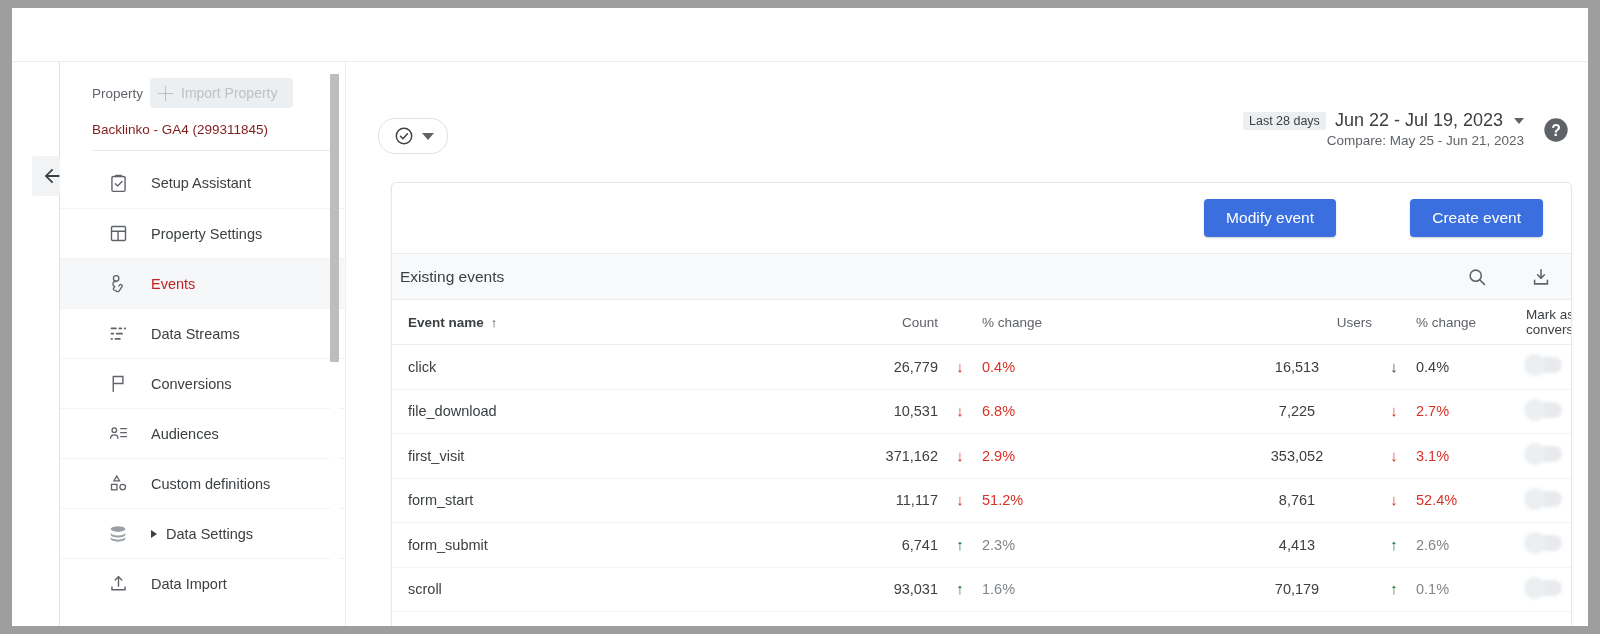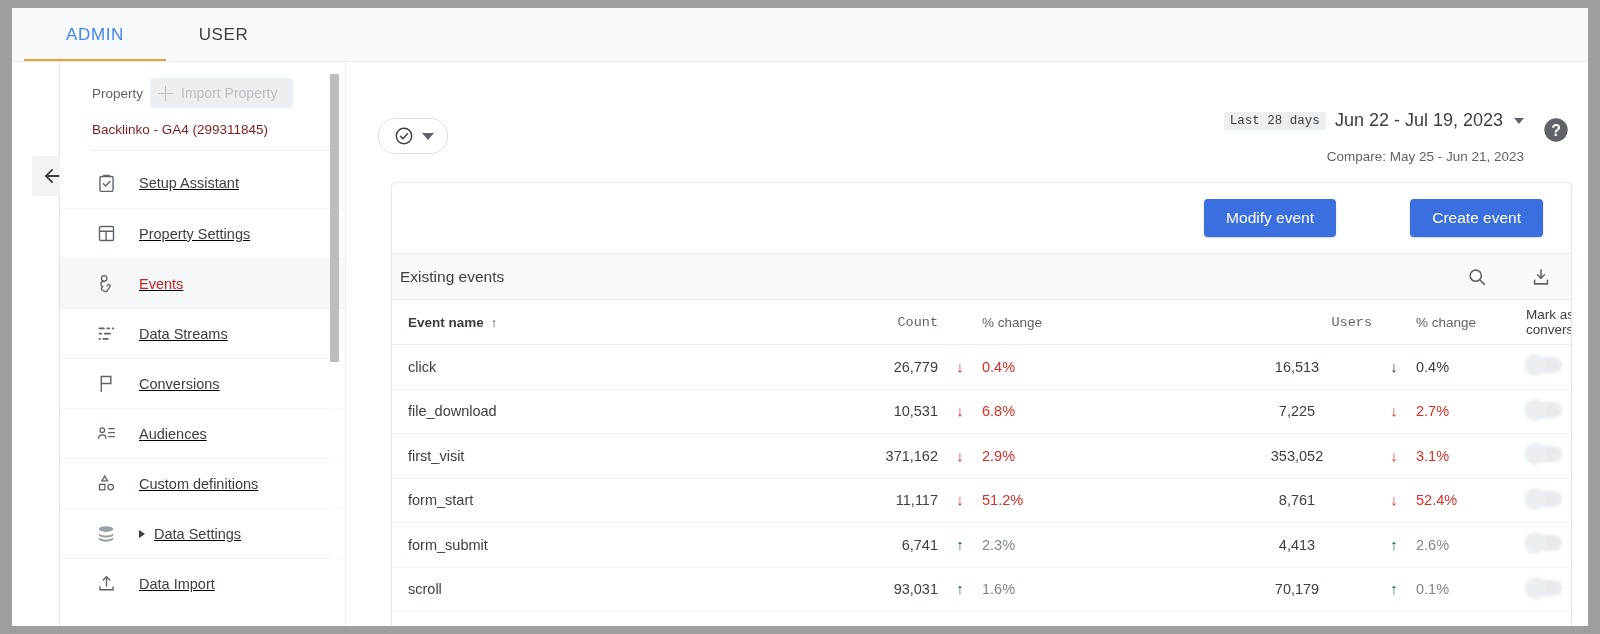--- a/index.html
+++ b/index.html
@@ -74,21 +74,21 @@
   .prop-name{
     position:absolute;left:32px;top:60px;font-size:13.5px;color:#7f1d1d;
   }
   .prop-rule{
     position:absolute;left:32px;top:88px;width:242px;height:1px;background:#e8eaed;
   }
 
   .nav-list{position:absolute;left:0;top:96px;width:285px;}
   .nav-item{
     position:relative;height:50px;display:flex;align-items:center;
-    padding-left:34px;box-sizing:border-box;cursor:pointer;text-decoration:underline;
+    padding-left:46px;box-sizing:border-box;cursor:pointer;
   }
   .nav-item + .nav-item{border-top:1px solid #f1f3f4;}
   .nav-item.active{background:#f5f7f9;}
   .nav-ico{
     width:24px;height:24px;flex:0 0 24px;
     display:flex;align-items:center;justify-content:center;
     color:#5f6368;margin-right:21px;
   }
   .nav-txt{font-size:14.5px;color:#3c4043;white-space:nowrap;}
   .nav-item.active .nav-txt{color:#c5221f;}
@@ -126,29 +126,29 @@
     border-left:6px solid transparent;border-right:6px solid transparent;
     border-top:7px solid #5f6368;
   }
 
   .daterange{
     position:absolute;right:64px;top:48px;text-align:right;
   }
   .dr-line1{display:flex;align-items:center;justify-content:flex-end;gap:9px;}
   .dr-chip{
     background:#eceff1;color:#3c4043;font-size:12.5px;
-    padding:2px 6px;border-radius:2px;cursor:pointer;font-family:Liberation Mono, monospace;
+    padding:2px 6px;border-radius:2px;cursor:pointer;
   }
   .dr-main{font-size:18px;color:#3c4043;cursor:pointer;}
   .dr-caret{
     width:0;height:0;margin-left:2px;
     border-left:5.5px solid transparent;border-right:5.5px solid transparent;
     border-top:6.5px solid #5f6368;
   }
-  .dr-compare{font-size:13.5px;color:#5f6368;margin-top:18px;}
+  .dr-compare{font-size:13.5px;color:#5f6368;margin-top:2px;}
 
   .help-btn{
     position:absolute;right:18px;top:54px;width:28px;height:28px;cursor:pointer;
   }
 
   
   .card{
     position:absolute;left:45px;top:120px;right:16px;bottom:-40px;
     background:#fff;border:1px solid #e6e6e6;border-radius:5px;
     box-shadow:0 1px 2px rgba(60,64,67,.08);overflow:hidden;
@@ -188,21 +188,21 @@
   }
   .c-name{width:390px;padding-left:16px;text-align:left;}
   .c-count{width:140px;text-align:right;}
   .c-arrow{width:44px;text-align:center;}
   .c-pct{width:110px;text-align:left;}
   .c-gap{width:130px;}
   .c-users{width:150px;text-align:center;}
   .c-toggle{text-align:left;padding-left:0;}
 
   th.c-name{padding-left:16px;}
-  th.c-count,th.c-users{text-align:right;font-family:Liberation Mono, monospace;}
+  th.c-count,th.c-users{text-align:right;}
   th.c-pct{text-align:left;padding-left:0;}
   .sort-arrow{display:inline-block;margin-left:7px;font-size:13px;}
 
   .conv-head{display:flex;align-items:center;gap:7px;font-weight:normal;color:#3c4043;}
 
   .pct.down{color:#d93025;}
   .pct.up{color:#80868b;}
   .pct.flat{color:#3c4043;}
   .arr{font-size:15px;line-height:1;}
   .arr.down{color:#d93025;}
@@ -216,29 +216,20 @@
   .toggle::after{
     content:"";position:absolute;left:-2px;top:-3px;width:22px;height:22px;
     border-radius:50%;background:#eceff1;
   }
 </style>
 </head>
 <body>
 
 <div class="viewport">
 
-  <div class="tabbar">
-    <div class="tab admin">
-      <span>ADMIN</span>
-    </div>
-    <div class="tab user">
-      <span>USER</span>
-    </div>
-    <div class="tab-underline"></div>
-  </div>
   <div class="tabbar-sep"></div>
 
   <div class="back-rail"></div>
   <div class="back-btn">
     <svg width="22" height="22" viewBox="0 0 24 24">
       <path d="M20 11H7.8l5.6-5.6L12 4l-8 8 8 8 1.4-1.4L7.8 13H20z" fill="#3c4043"></path>
     </svg>
   </div>
 
   <div class="nav">

